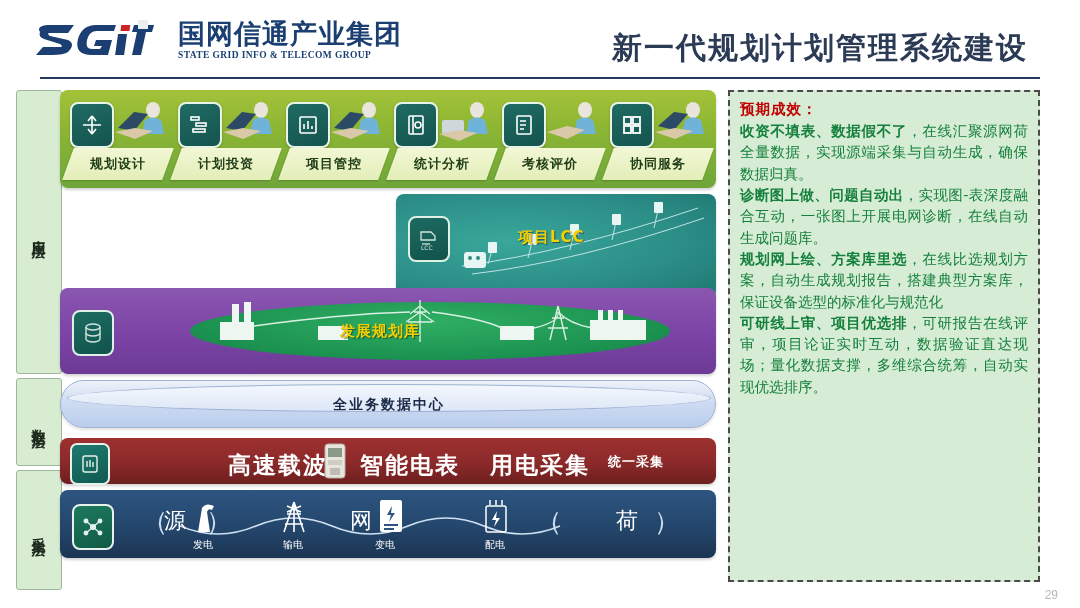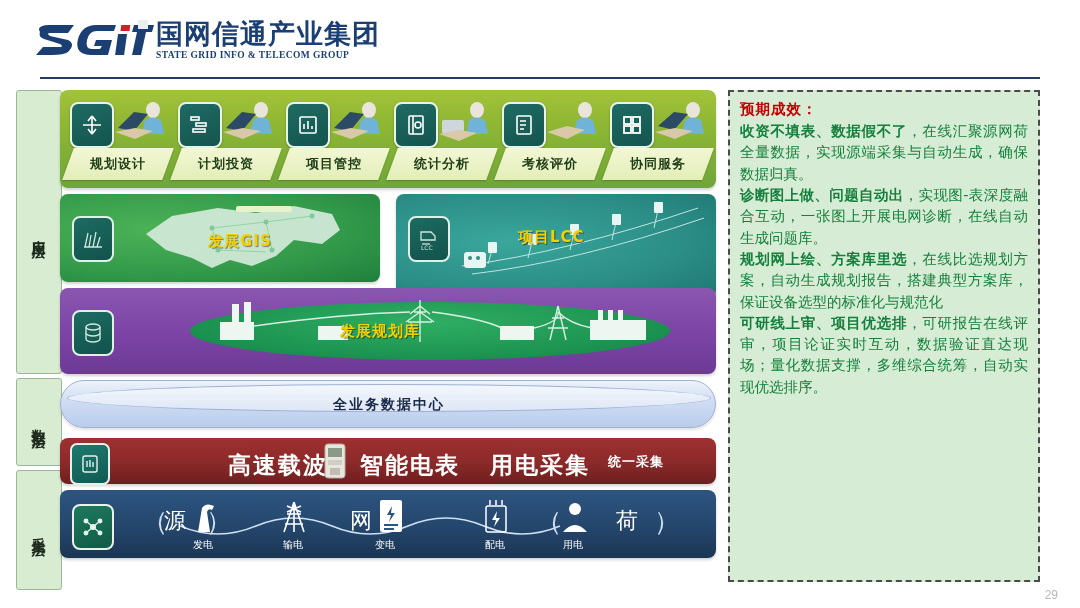--- a/index.html
+++ b/index.html
@@ -1,21 +1,21 @@
 <!DOCTYPE html>
 <html><head>
 <meta charset="utf-8">
 <style>
   html,body{margin:0;padding:0;background:#ffffff;}
   body{width:1080px;height:608px;position:relative;overflow:hidden;
        font-family:"Liberation Sans","DejaVu Sans",sans-serif;}
 
   
   #header{position:absolute;left:0;top:0;width:1080px;height:80px;}
-  #logo-block{position:absolute;left:34px;top:20px;display:flex;align-items:flex-start;gap:2px;}
+  #logo-block{position:absolute;left:34px;top:20px;display:flex;align-items:flex-start;gap:24px;}
   #sgit-mark{position:relative;width:120px;height:40px;}
   #sgit-mark svg{display:block;}
   #logo-cn{font-size:27px;font-weight:bold;color:#1b3f72;letter-spacing:1px;line-height:1.05;
            font-family:"DejaVu Sans","Liberation Sans",sans-serif;}
   #logo-en{font-size:9.5px;font-weight:bold;color:#1b3f72;letter-spacing:.4px;margin-top:2px;
            font-family:"Liberation Serif","DejaVu Serif",serif;}
   #slide-title{position:absolute;right:52px;top:28px;font-size:30px;font-weight:bold;color:#2b3a55;
                letter-spacing:2px;font-family:"DejaVu Sans","Liberation Sans",sans-serif;white-space:nowrap;}
   #header-rule{position:absolute;left:40px;top:77px;width:1000px;height:2px;background:#253a5c;}
 
@@ -124,20 +124,21 @@
         </g>
         <rect x="88" y="5" width="9" height="6" fill="#cc2229" transform="skewX(-8)"></rect>
         <rect x="104" y="0" width="10" height="9" fill="#e9eff0"></rect>
       </svg>
     </div>
     <div>
       <div id="logo-cn">国网信通产业集团</div>
       <div id="logo-en">STATE GRID INFO &amp; TELECOM GROUP</div>
     </div>
   </div>
+  <div id="slide-title">新一代规划计划管理系统建设</div>
   <div id="header-rule"></div>
 </div>
 
 <div id="sidebar">
   <div class="layer-box" id="layer-app">
     <span>应用层</span>
   </div>
   <div class="layer-box" id="layer-data">
     <span>数据层</span>
   </div>
@@ -266,44 +267,20 @@
           <path d="M6 28 l16-14 14 2 -14 16 z" fill="#2c4a66"></path>
           <path d="M3 34 l20-4 18 3 -18 8 z" fill="#d9c9a8"></path>
         </svg>
       </div>
       <div class="app-label">
         <b>协同服务</b>
       </div>
     </div>
   </div>
 
-  <div class="band" id="band-gis">
-    <div class="sq-badge">
-      <svg width="22" height="24" viewBox="0 0 22 24" fill="none" stroke="#cfe6dd" stroke-width="1.3" style="position:absolute;left:50%;top:50%;transform:translate(-50%,-50%)">
-        <path d="M3 20 l3-14 M7 20 l2-12 M11 20 l3-15 M15 20 l3-10 M2 20 h18"></path>
-      </svg>
-    </div>
-    <svg style="position:absolute;left:66px;top:6px" width="230" height="76" viewBox="0 0 230 76">
-      <path d="M20 34 L46 16 L92 8 L130 13 L168 6 L206 14 L214 30 L196 44 L168 40 L150 56 L126 66 L104 60 L86 68 L66 58 L40 50 Z" fill="#cfe8d6" opacity=".95"></path>
-      <g stroke="#8fd6a6" stroke-width="1" fill="none">
-        <path d="M86 28 L140 22 L186 16"></path>
-          <path d="M86 28 L92 50 L140 52"></path>
-          <path d="M140 22 L146 50"></path>
-      </g>
-      <g fill="#7fc99a">
-          <circle cx="86" cy="28" r="2.5"></circle>
-          <circle cx="140" cy="22" r="2.5"></circle>
-          <circle cx="186" cy="16" r="2.5"></circle>
-          <circle cx="92" cy="50" r="2.5"></circle>
-          <circle cx="146" cy="50" r="2.5"></circle>
-        </g>
-      <rect x="110" y="6" width="56" height="6" rx="2" fill="#e6f2c8"></rect>
-    </svg>
-    <div class="mid-title" style="left:148px;top:38px">发展GIS</div>
-  </div>
 
   <div class="band" id="band-lcc">
     <div class="sq-badge">
       <svg width="24" height="26" viewBox="0 0 24 26" fill="none" stroke="#cfe6dd" stroke-width="1.3" style="position:absolute;left:50%;top:50%;transform:translate(-50%,-50%)">
         <path d="M4 6 h10 l4 4 v4 h-14 z"></path>
           <path d="M5 18 h8"></path>
         <text x="4" y="24" font-size="6" fill="#cfe6dd" stroke="none" font-family="DejaVu Sans, sans-serif">LCC</text>
       </svg>
     </div>
     <svg style="position:absolute;left:62px;top:6px" width="250" height="78" viewBox="0 0 250 78">
@@ -436,27 +413,20 @@
       <svg width="32" height="38" viewBox="0 0 32 38" style="position:absolute;left:20px;top:0" fill="none" stroke="#ffffff" stroke-width="1.5">
         <rect x="6" y="8" width="20" height="26" rx="2"></rect>
         <path d="M10 2 v5 M16 2 v5 M22 2 v5"></path>
         <path d="M17 13 l-5 9 h4 l-2 7 6-9 h-4 z" fill="#ffffff" stroke="none"></path>
       </svg>
       <div class="cap">配电</div>
     </div>
 
     <div class="paren" style="left:476px;top:14px">（</div>
 
-    <div class="chain-node" style="left:478px">
-      <svg width="34" height="34" viewBox="0 0 34 34" style="position:absolute;left:20px;top:2" fill="#ffffff">
-        <circle cx="17" cy="9" r="6"></circle>
-          <path d="M5 32 q12-14 24 0 z"></path>
-      </svg>
-      <div class="cap">用电</div>
-    </div>
 
     <div class="bigcn" style="left:556px;top:16px">荷</div>
     <div class="paren" style="left:594px;top:14px">）</div>
   </div>
 </div>
 
 <div id="panel">
   <div id="panel-head">预期成效：</div>
 
   <div class="para">

